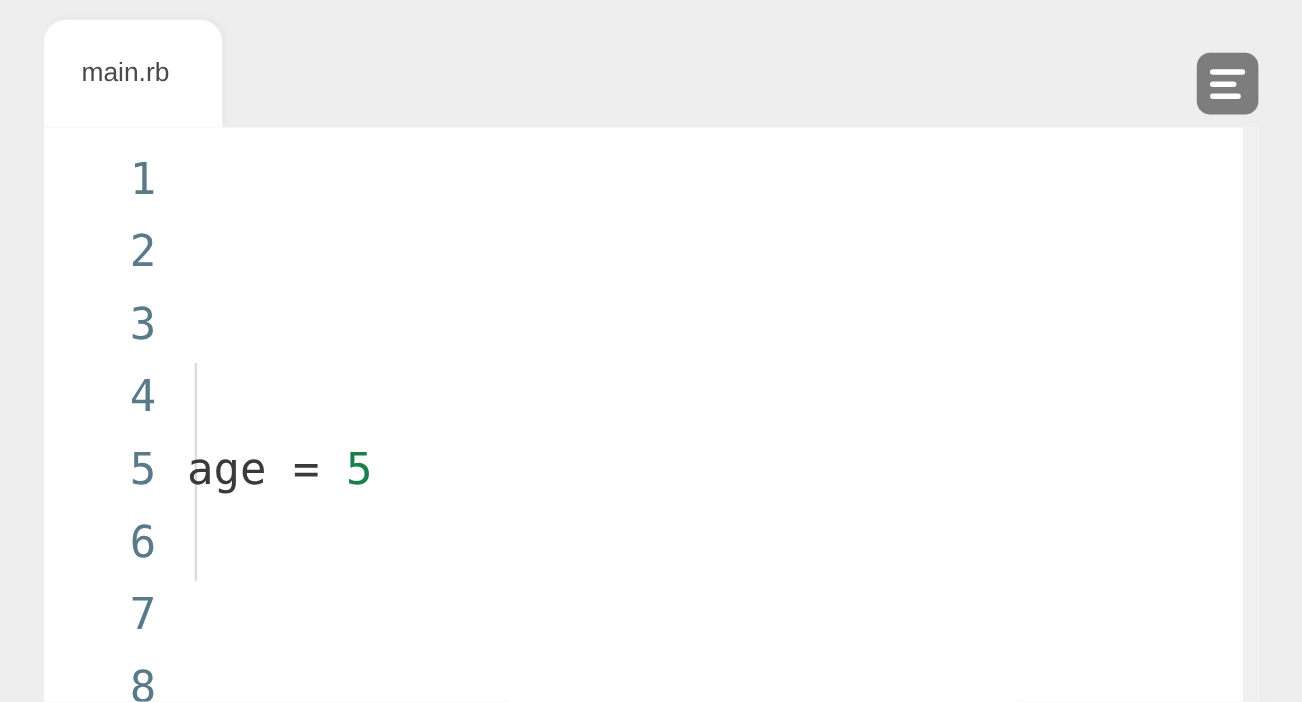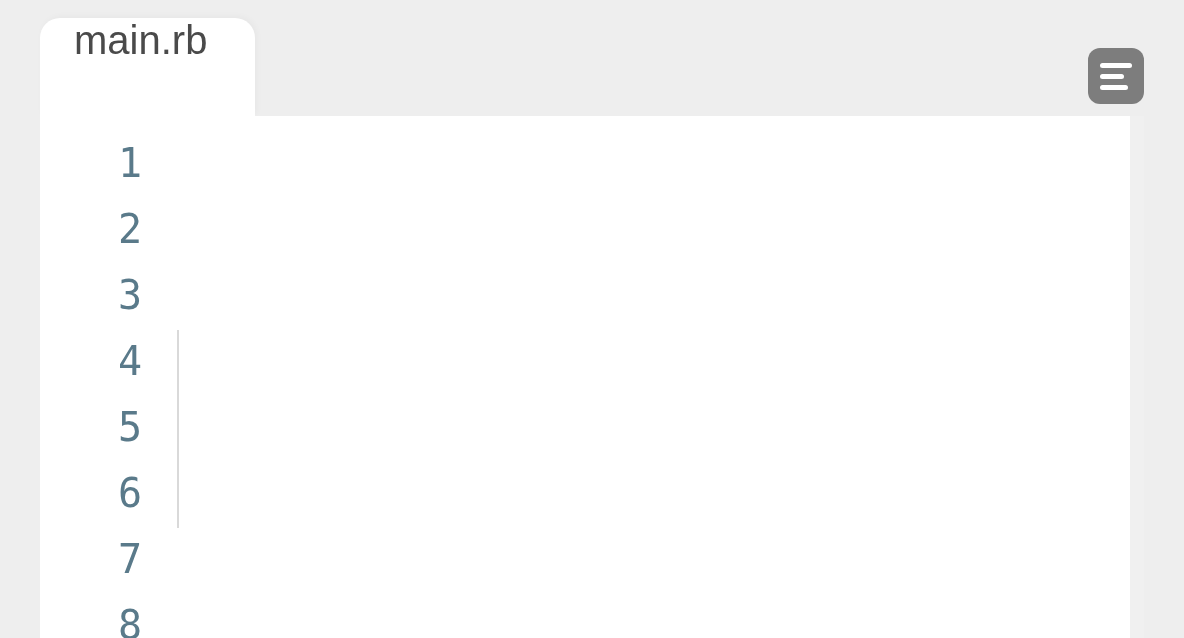--- a/index.html
+++ b/index.html
@@ -19,22 +19,22 @@
   .tab {
     position: absolute;
     top: 18px;
     left: 40px;
     height: 98px;
     padding: 0 48px 0 34px;
     background: #ffffff;
     border-top-left-radius: 20px;
     border-top-right-radius: 20px;
     display: flex;
-    align-items: flex-start;
-    font-size: 40px;
+    align-items: center;
+    font-size: 24px;
     color: #4a4a4a;
     box-shadow: 2px -2px 6px rgba(0,0,0,0.03);
   }
   .menu-button {
     position: absolute;
     top: 48px;
     right: 40px;
     width: 56px;
     height: 56px;
     border-radius: 12px;
@@ -133,20 +133,21 @@
         <div>3</div>
         <div>4</div>
         <div>5</div>
         <div>6</div>
         <div>7</div>
         <div>8</div>
       </div>
       <div class="code">
         <div class="indent-guide"></div>
 
+        <div class="line"><span class="tok-ident">age</span><span> </span><span class="tok-op">=</span><span> </span><span class="tok-num">5</span></div>
 
         
 
         
 
         
 
         
 
         

